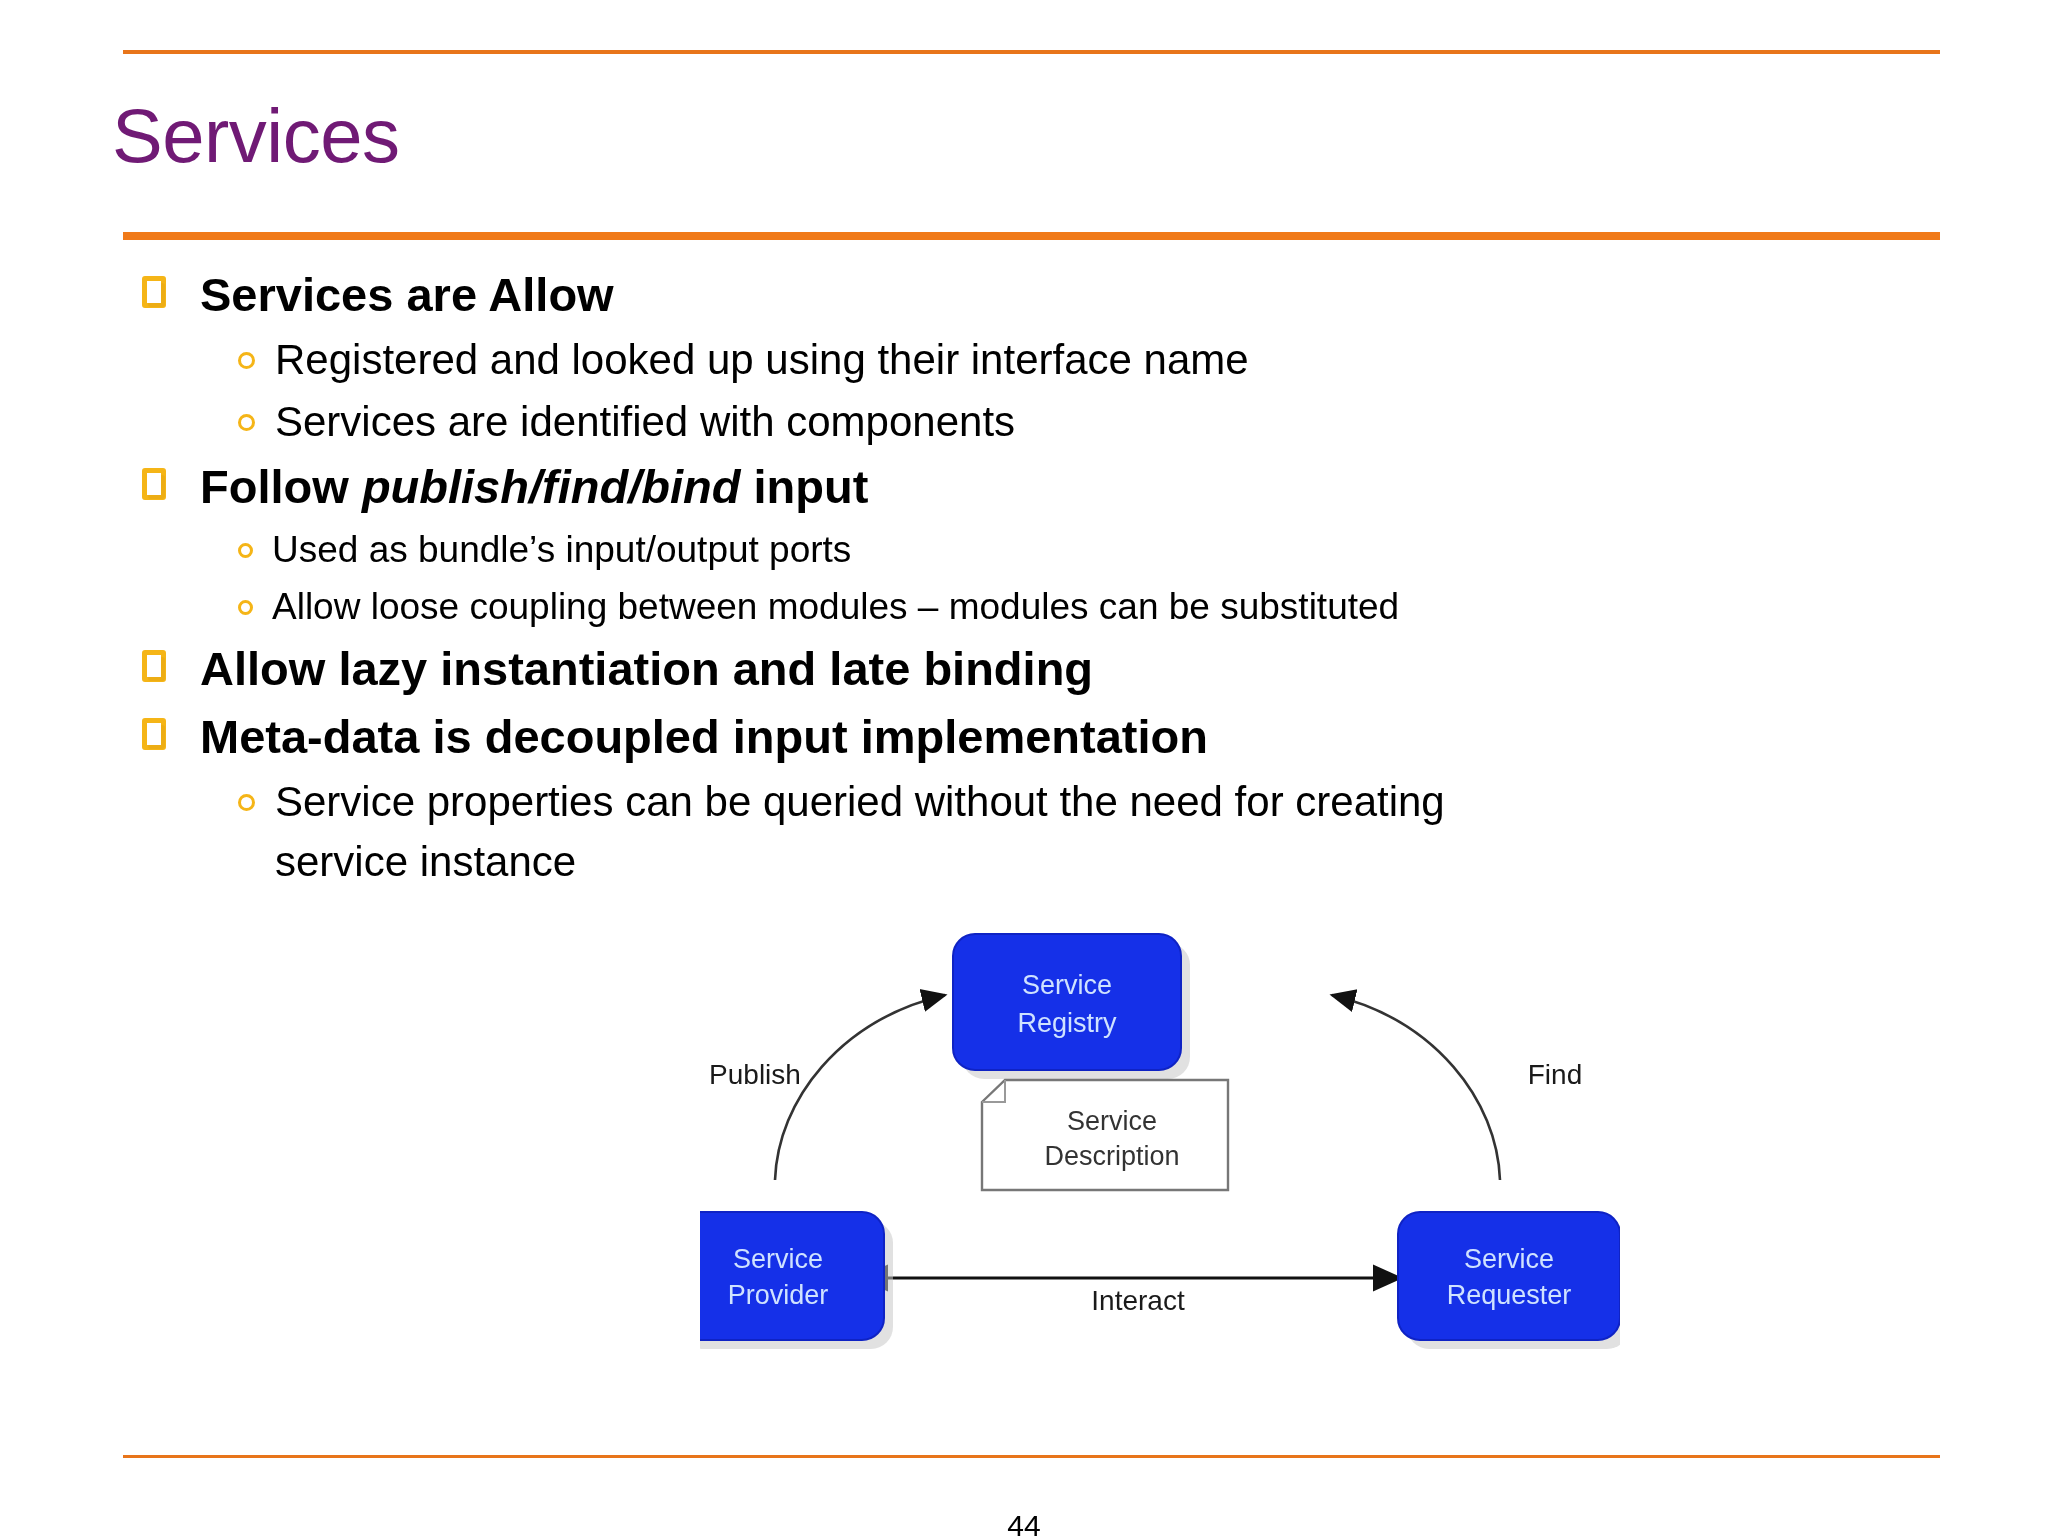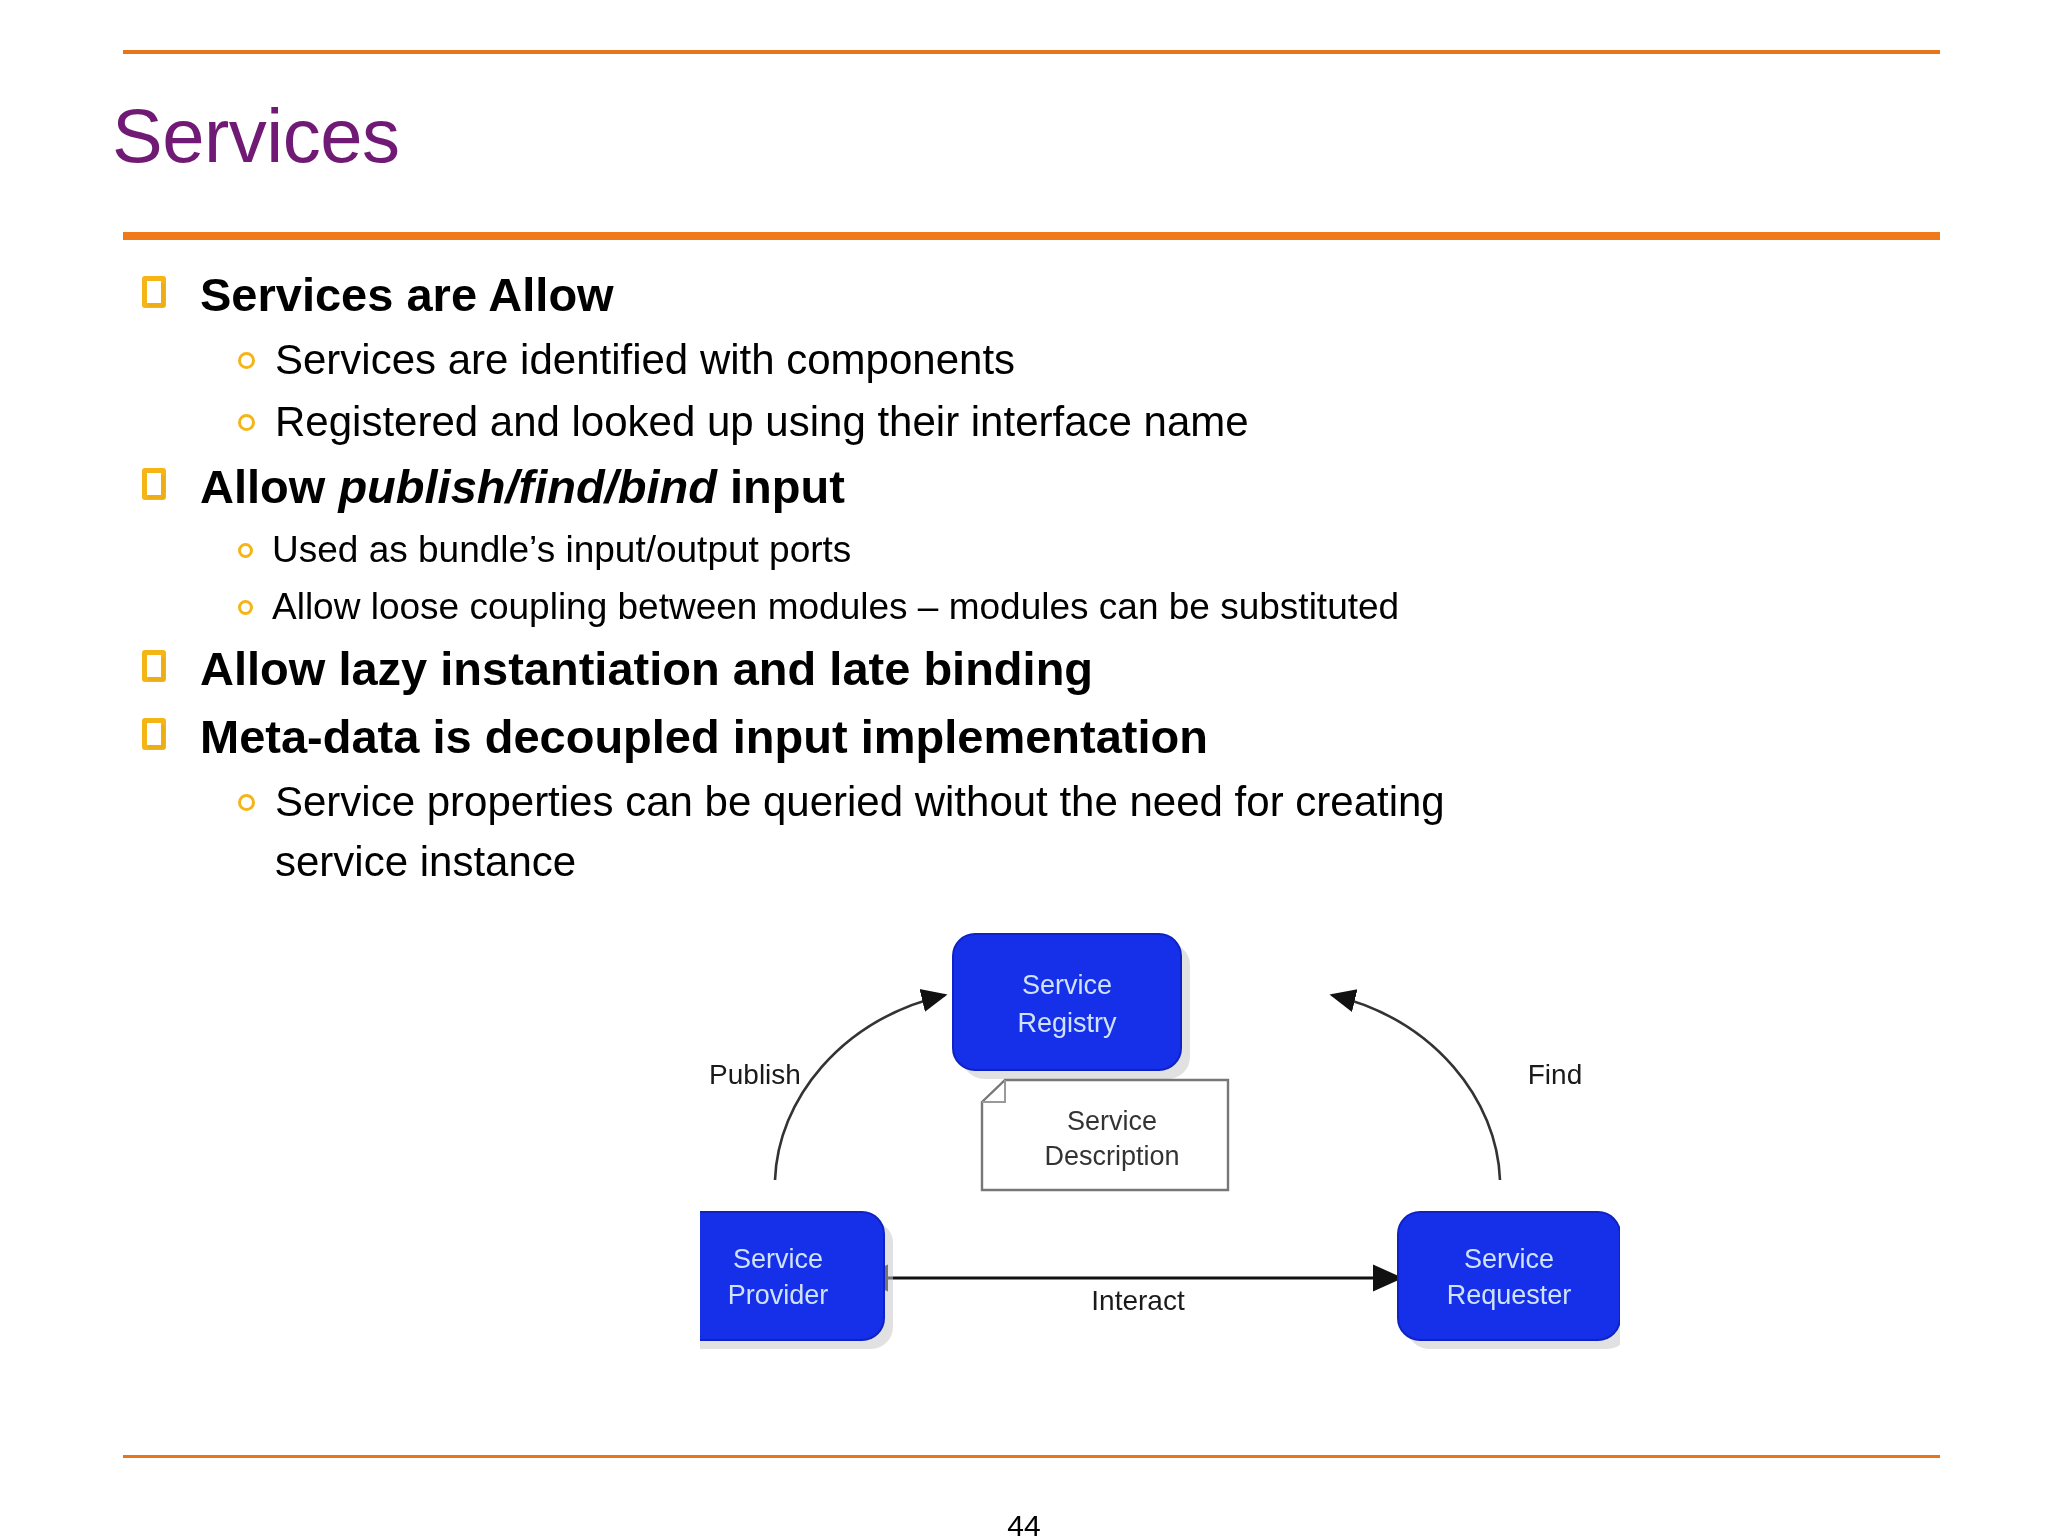--- a/index.html
+++ b/index.html
@@ -190,29 +190,29 @@
 
   <div class="rule-under-title"></div>
 
   <div class="body">
 
     <div class="bullet-l1">
       <span class="marker"></span><span>Services are Allow</span>
     </div>
 
     <div class="bullet-l2">
+      <span class="marker"></span><span>Registered and looked up using their interface name</span>
+    </div>
+
+    <div class="bullet-l2">
       <span class="marker"></span><span>Services are identified with components</span>
     </div>
 
-    <div class="bullet-l2">
-      <span class="marker"></span><span>Registered and looked up using their interface name</span>
-    </div>
-
-    <div class="bullet-l1">
-      <span class="marker"></span><span>Allow </span><span class="em">publish/find/bind</span><span> input</span>
+    <div class="bullet-l1">
+      <span class="marker"></span><span>Follow </span><span class="em">publish/find/bind</span><span> input</span>
     </div>
 
     <div class="bullet-l2 tight">
       <span class="marker"></span><span>Used as bundle’s input/output ports</span>
     </div>
 
     <div class="bullet-l2 tight">
       <span class="marker"></span><span>Allow loose coupling between modules – modules can be substituted</span>
     </div>
 

